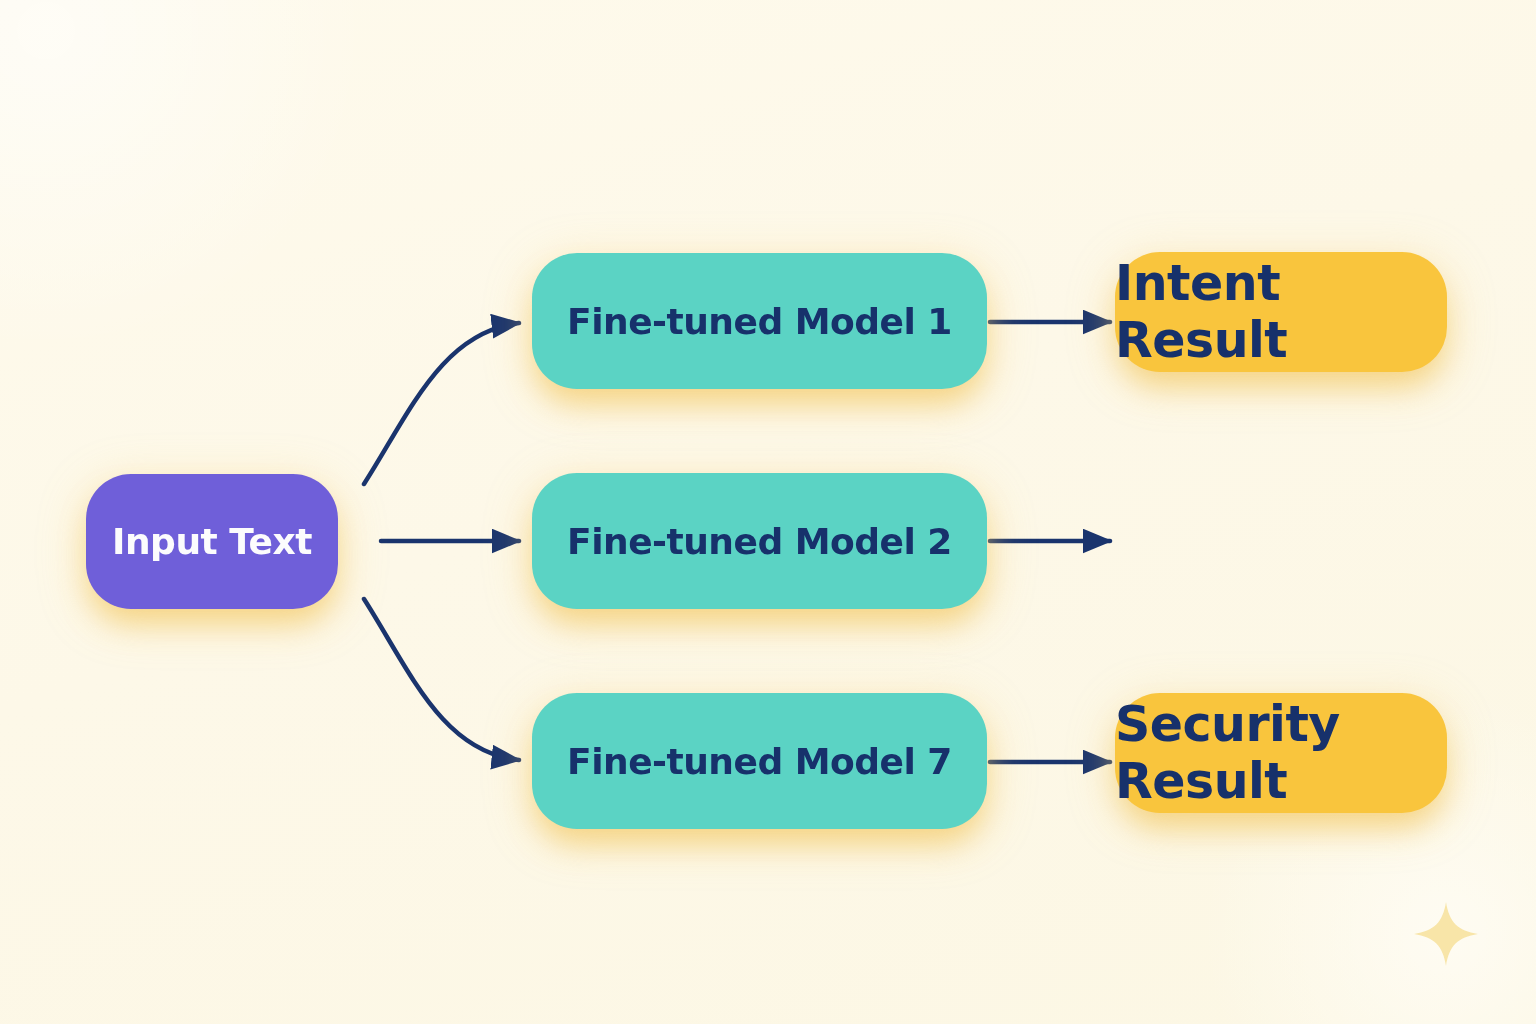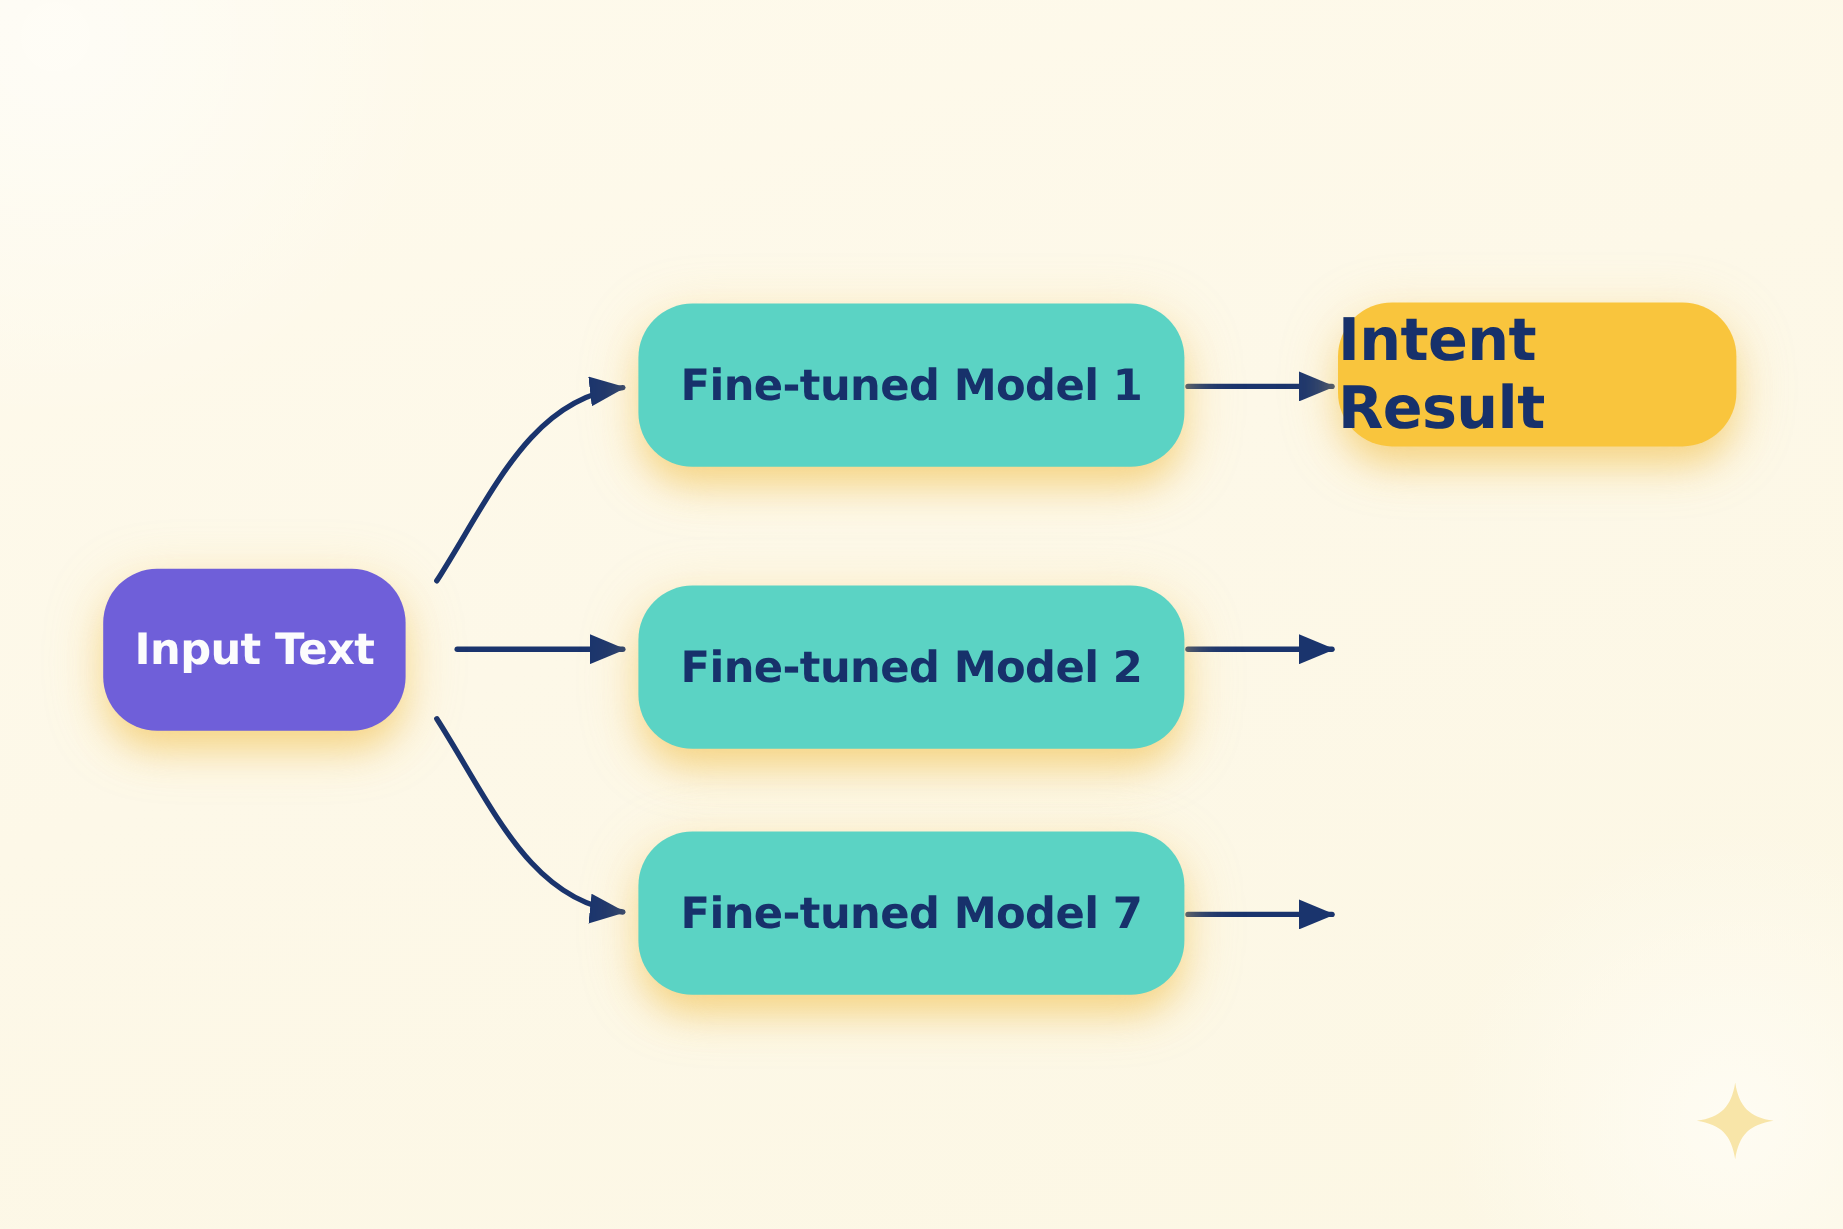--- a/index.html
+++ b/index.html
@@ -38,21 +38,21 @@
     color: #FCFCFD;
     font-size: 36px;
   }
   .node-model {
     width: 455px; height: 136px;
     background: #5BD3C4;
     color: #17316B;
     font-size: 36px;
   }
   .node-model-1 { left: 532px; top: 253px; }
-  .node-model-2 { left: 532px; top: 488px; }
+  .node-model-2 { left: 532px; top: 473px; }
   .node-model-3 { left: 532px; top: 693px; }
   .node-result {
     width: 332px; height: 120px;
     background: #F9C53D;
     color: #17316B;
     font-size: 49px;
   }
   .node-result-1 { left: 1115px; top: 252px; }
   .node-result-2 { left: 1115px; top: 473px; }
   .node-result-3 { left: 1115px; top: 693px; }
@@ -97,18 +97,21 @@
   <div class="node node-model node-model-2">
     <span>Fine-tuned Model 2</span>
   </div>
   <div class="node node-model node-model-3">
     <span>Fine-tuned Model 7</span>
   </div>
 
   <div class="node node-result node-result-1">
     <span>Intent Result</span>
   </div>
+  <div class="node node-result node-result-3">
+    <span>Security Result</span>
+  </div>
 
   <svg class="sparkle" viewBox="0 0 60 60" xmlns="http://www.w3.org/2000/svg">
     <path d="M30,0 C33,19 41,27 60,30 C41,33 33,41 30,60 C27,41 19,33 0,30 C19,27 27,19 30,0 Z" fill="#F8E5A8"></path>
   </svg>
 
 </div>
 
 </body></html>

